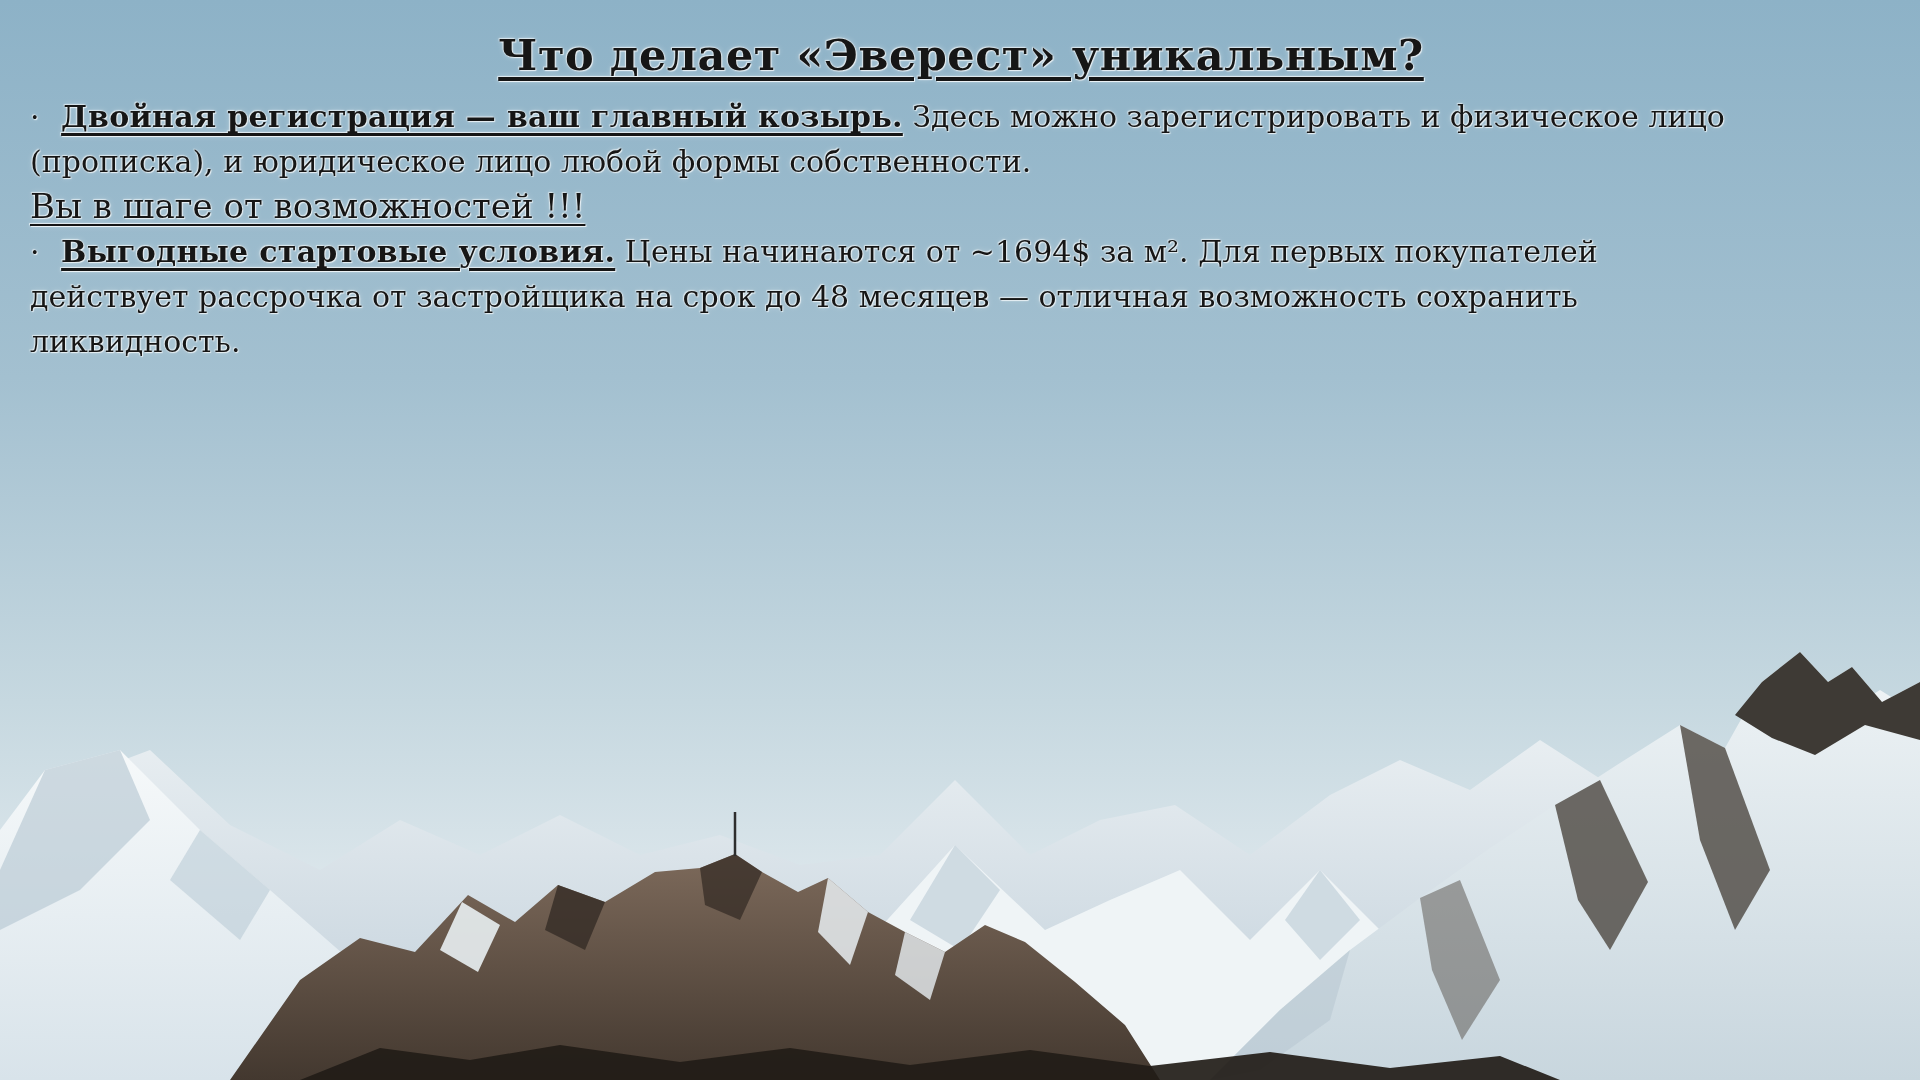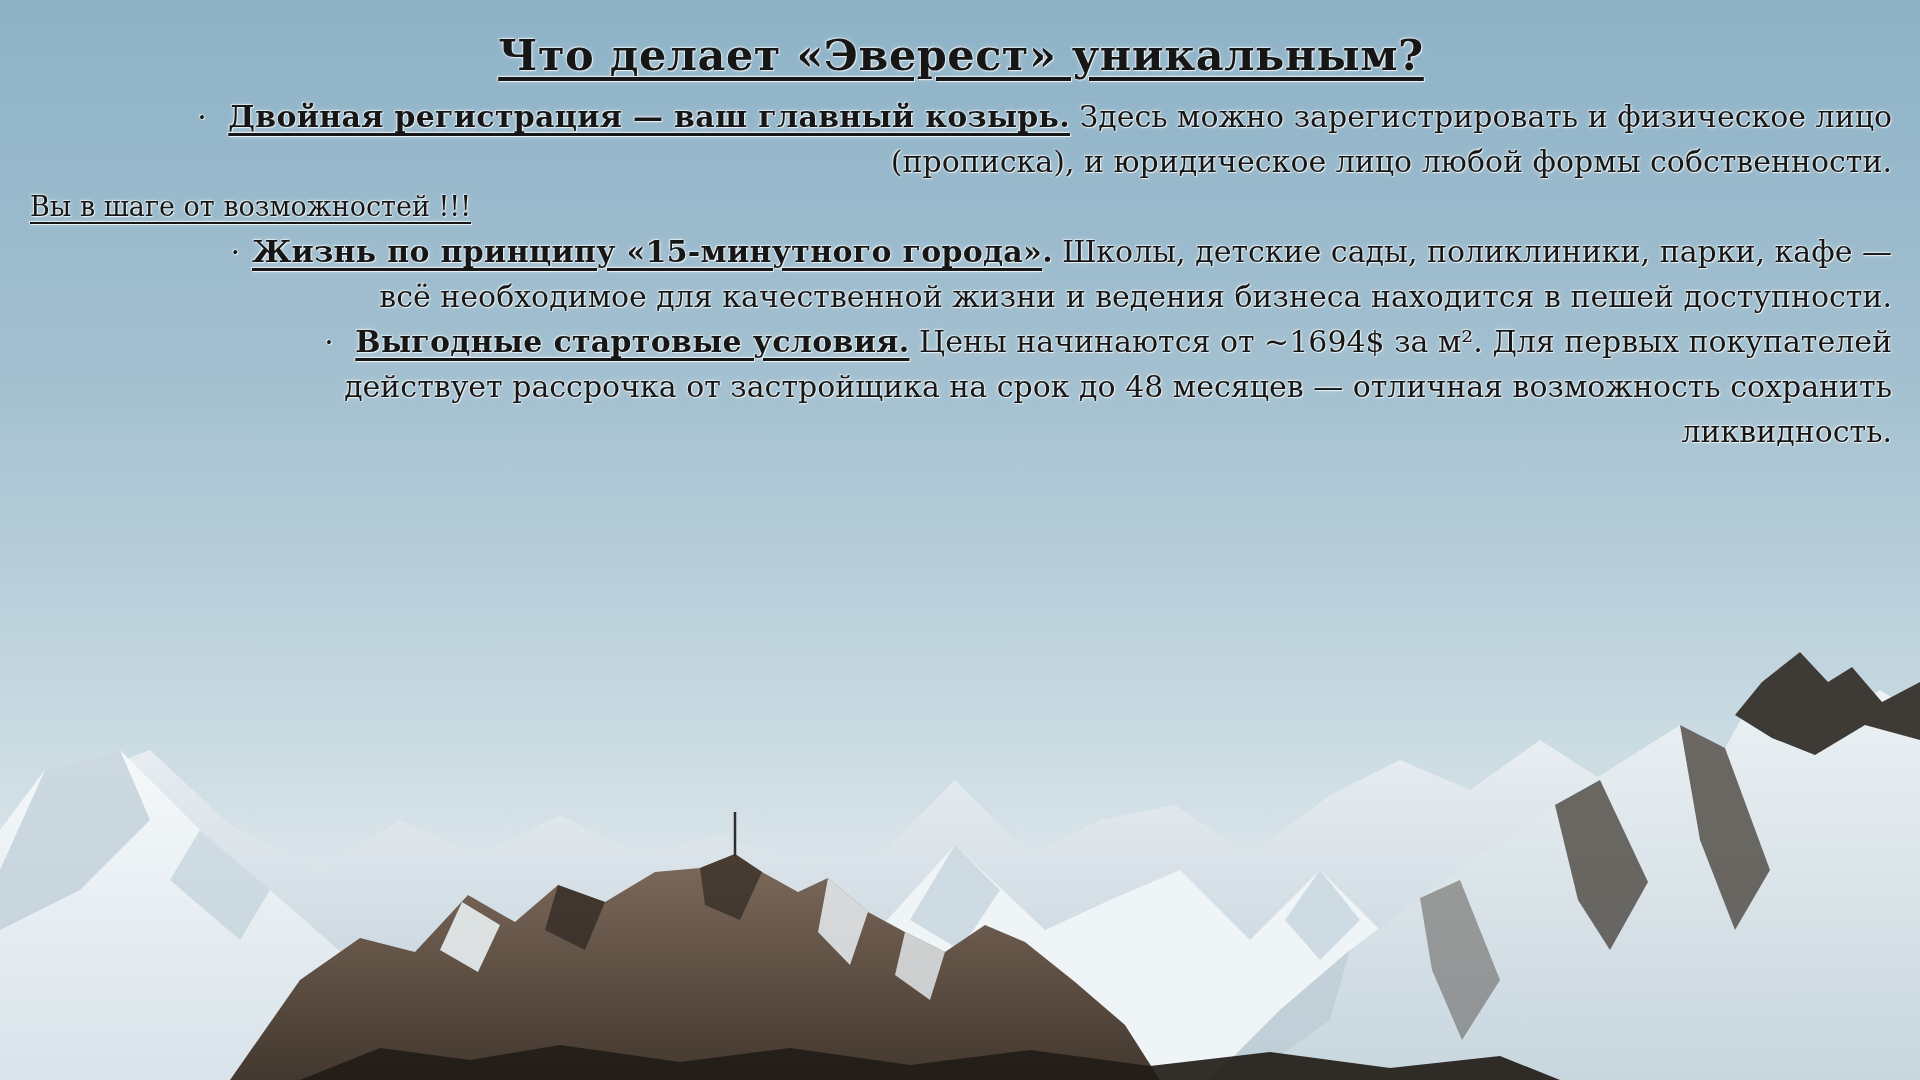--- a/index.html
+++ b/index.html
@@ -42,35 +42,34 @@
     letter-spacing: 0.5px;
     text-decoration: underline;
     text-decoration-thickness: 3.5px;
     text-underline-offset: 7px;
   }
   .bullet {
     margin: 0;
     font-size: 30px;
     line-height: 45px;
     white-space: normal;
-    text-align: right;
   }
   .bullet .marker { margin-right: 12px; }
   .bullet .lead {
     font-weight: bold;
     text-decoration: underline;
     text-decoration-thickness: 3px;
     text-underline-offset: 6px;
     letter-spacing: 0.3px;
   }
   .bullet .after-lead { font-weight: bold; }
   .bullet .body-text { white-space: pre-line; }
   .tagline {
     margin: 0;
-    font-size: 27px;
+    font-size: 34px;
     line-height: 45px;
     text-decoration: underline;
     text-decoration-thickness: 2px;
     text-underline-offset: 6px;
   }
 </style>
 </head>
 <body>
 
 <div class="page">
@@ -143,25 +142,20 @@
 
       <p class="bullet">
         <span class="marker">·</span>
         <span class="lead">Двойная регистрация — ваш главный козырь.</span>
         <span class="body-text">Здесь можно зарегистрировать и физическое лицо
 (прописка), и юридическое лицо любой формы собственности.</span>
       </p>
 
       <p class="tagline">Вы в шаге от возможностей !!!</p>
 
-      <p class="bullet">
-        <span class="marker">·</span><span class="lead">Жизнь по принципу «15-минутного города»</span><span class="after-lead">.</span>
-        <span class="body-text">Школы, детские сады, поликлиники, парки, кафе —
-всё необходимое для качественной жизни и ведения бизнеса находится в пешей доступности.</span>
-      </p>
 
 
       <p class="bullet">
         <span class="marker">·</span>
         <span class="lead">Выгодные стартовые условия.</span>
         <span class="body-text">Цены начинаются от ~1694$ за м². Для первых покупателей
 действует рассрочка от застройщика на срок до 48 месяцев — отличная возможность сохранить
 ликвидность.</span>
       </p>
 

